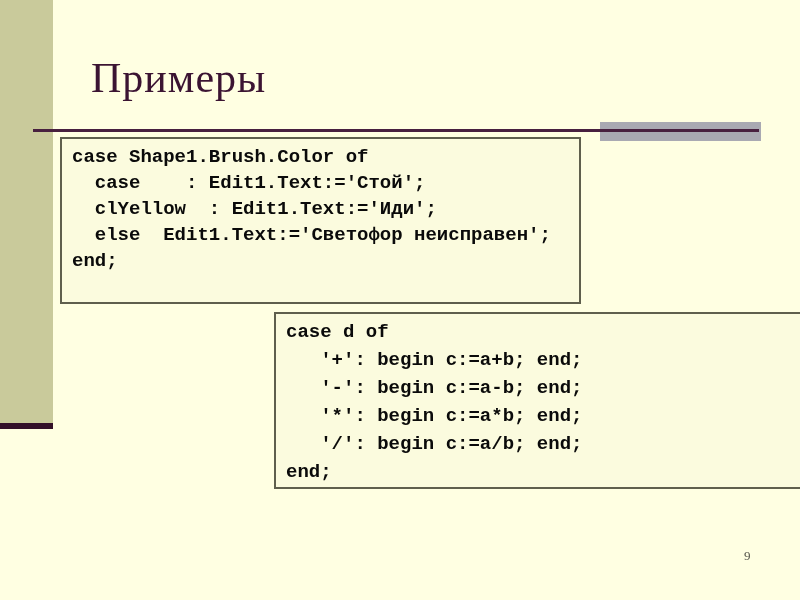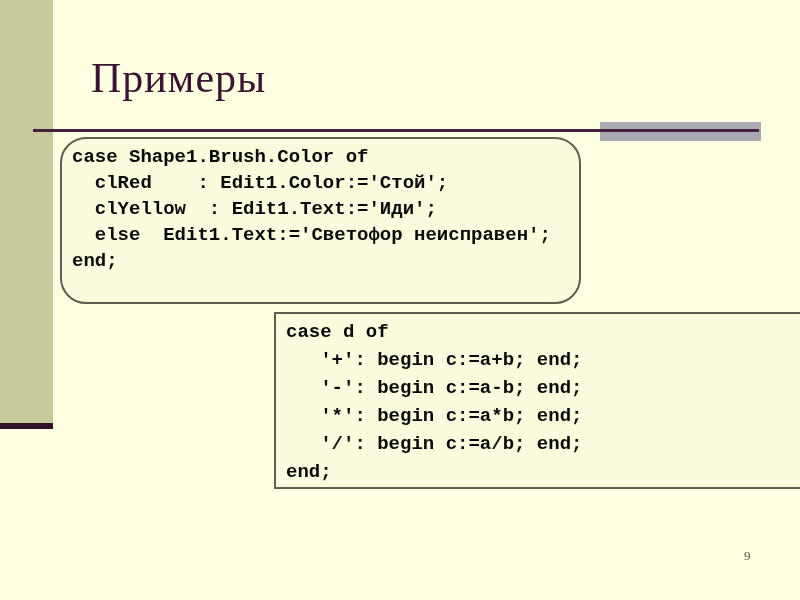--- a/index.html
+++ b/index.html
@@ -57,21 +57,20 @@
     font-family: "Liberation Mono", "DejaVu Sans Mono", monospace;
     font-weight: bold;
     color: #0A0A0A;
     font-size: 19px;
   }
   .code-box-1 {
     left: 60px; top: 137px;
     width: 521px; height: 167px;
     padding: 5px 0 0 10px;
     line-height: 26px;
-    border-radius: 26px;
   }
   .code-box-2 {
     left: 274px; top: 312px;
     width: 532px; height: 177px;
     padding: 4px 16px 0 10px;
     line-height: 28px;
   }
   .code-line {
     white-space: pre;
   }
@@ -110,21 +109,21 @@
   <div class="sidebar"></div>
   <div class="sidebar-underline"></div>
 
   <h1 class="slide-title">Примеры</h1>
 
   <div class="rule-gray-accent"></div>
   <div class="title-rule"></div>
 
   <div class="code-box code-box-1">
     <div class="code-line">case Shape1.Brush.Color of</div>
-    <div class="code-line">  clRed    : Edit1.Color:='Стой';</div>
+    <div class="code-line">  case    : Edit1.Text:='Стой';</div>
     <div class="code-line">  clYellow  : Edit1.Text:='Иди';</div>
     <div class="code-line">  else  Edit1.Text:='Светофор неисправен';</div>
     <div class="code-line">end;</div>
   </div>
 
 
   <div class="code-box code-box-2">
     <div class="code-line">case d of</div>
     <div class="code-line">   '+': begin c:=a+b; end;</div>
     <div class="code-line">   '-': begin c:=a-b; end;</div>

